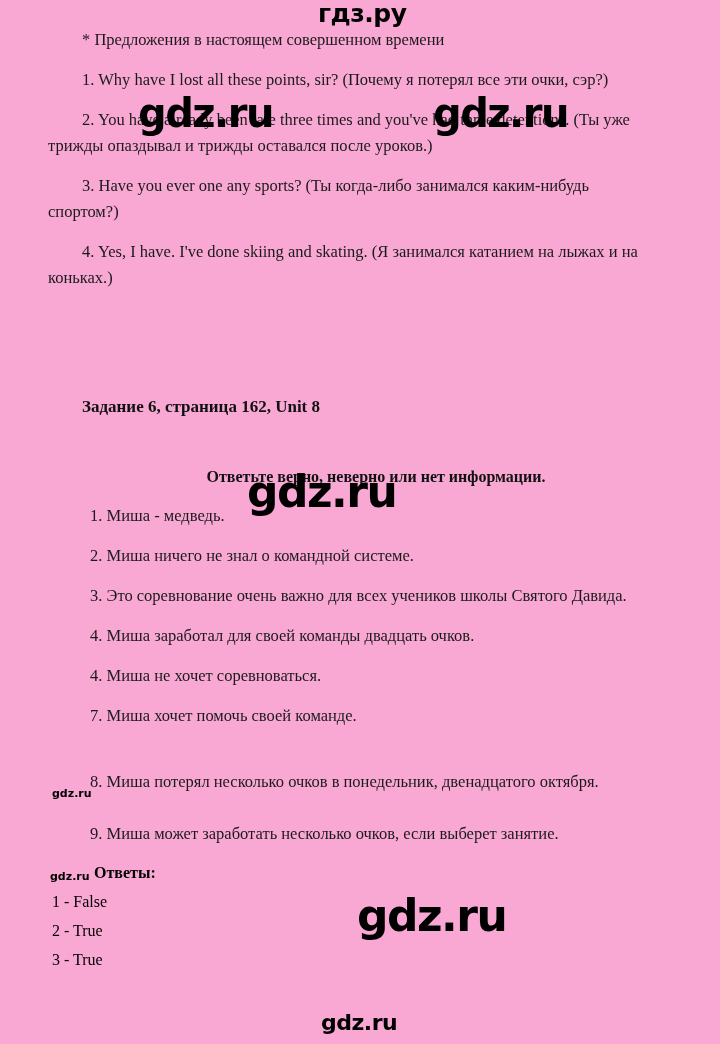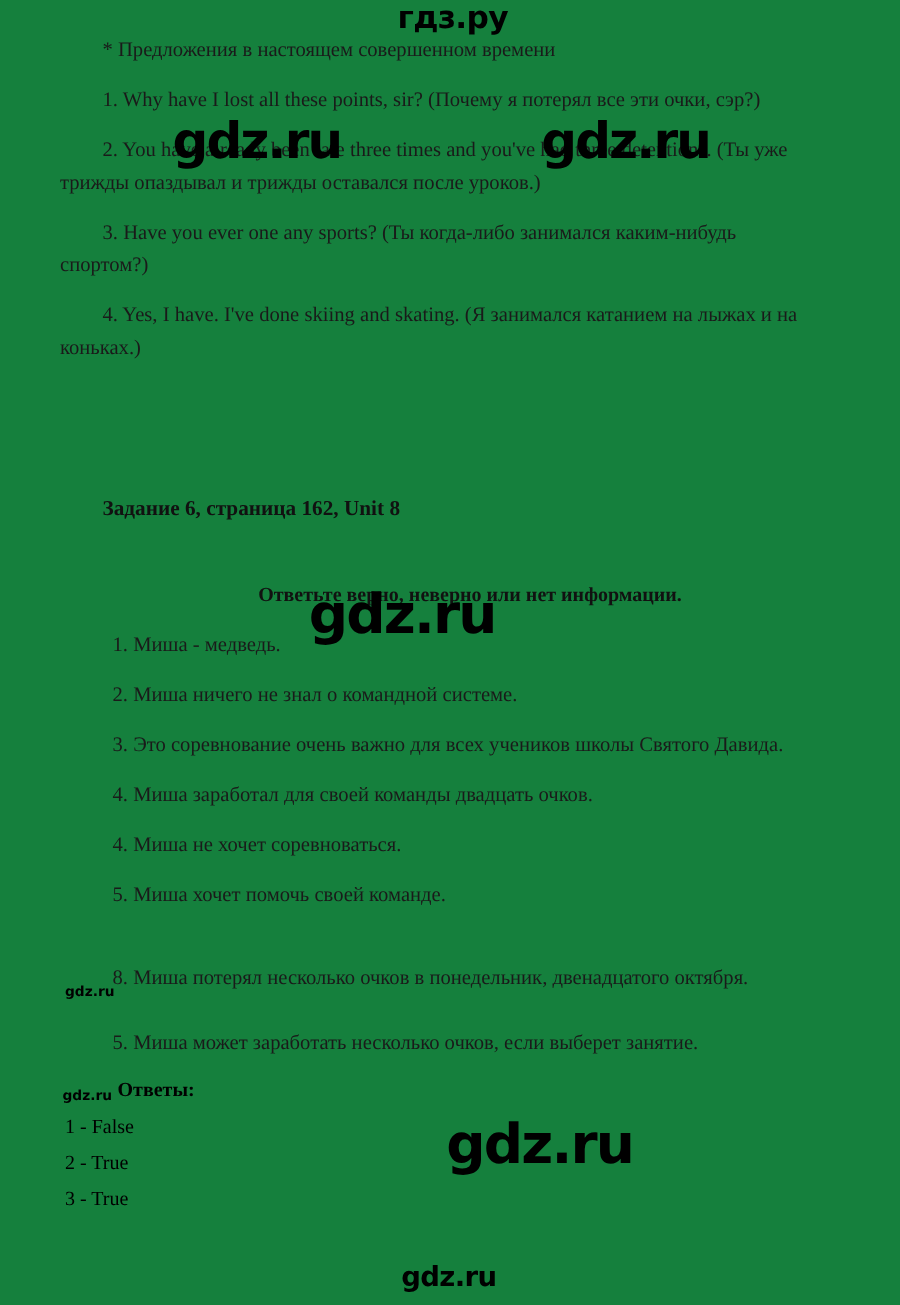--- a/index.html
+++ b/index.html
@@ -8,21 +8,21 @@
     background: #ffffff;
   }
   body {
     font-family: "Liberation Serif", serif;
     color: #000000;
   }
   #page {
     position: relative;
     width: 720px;
     height: 1044px;
-    background: #15803d;
+    background: #f9a8d4;
     overflow: hidden;
   }
 
   
   .doc {
     position: absolute;
     left: 48px;
     top: 1px;
     width: 614px;
   }
@@ -164,32 +164,32 @@
     <div class="spacer-sm"></div>
 
     <p class="para indent-sm">4. Миша заработал для своей команды двадцать очков.</p>
 
     <div class="spacer-sm"></div>
 
     <p class="para indent-sm">4. Миша не хочет соревноваться.</p>
 
     <div class="spacer-sm"></div>
 
-    <p class="para indent-sm">5. Миша хочет помочь своей команде.</p>
+    <p class="para indent-sm">7. Миша хочет помочь своей команде.</p>
 
     <div class="spacer-sm"></div>
 
 
     <div class="spacer-md"></div>
 
     <p class="para indent-sm">8. Миша потерял несколько очков в понедельник, двенадцатого октября.</p>
 
     <div class="spacer-md"></div>
 
-    <p class="para indent-sm">5. Миша может заработать несколько очков, если выберет занятие.</p>
+    <p class="para indent-sm">9. Миша может заработать несколько очков, если выберет занятие.</p>
 
     <div class="spacer-sm"></div>
 
     <p class="answers-head">Ответы:</p>
 
     <p class="answer-line">1 - False</p>
     <p class="answer-line">2 - True</p>
     <p class="answer-line">3 - True</p>
 
   </div>

